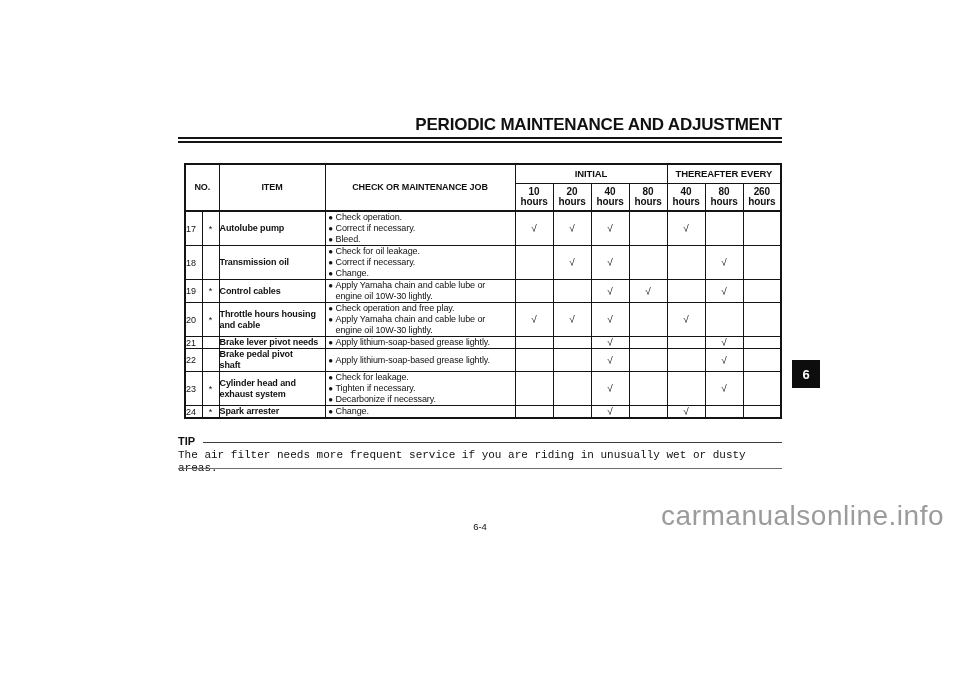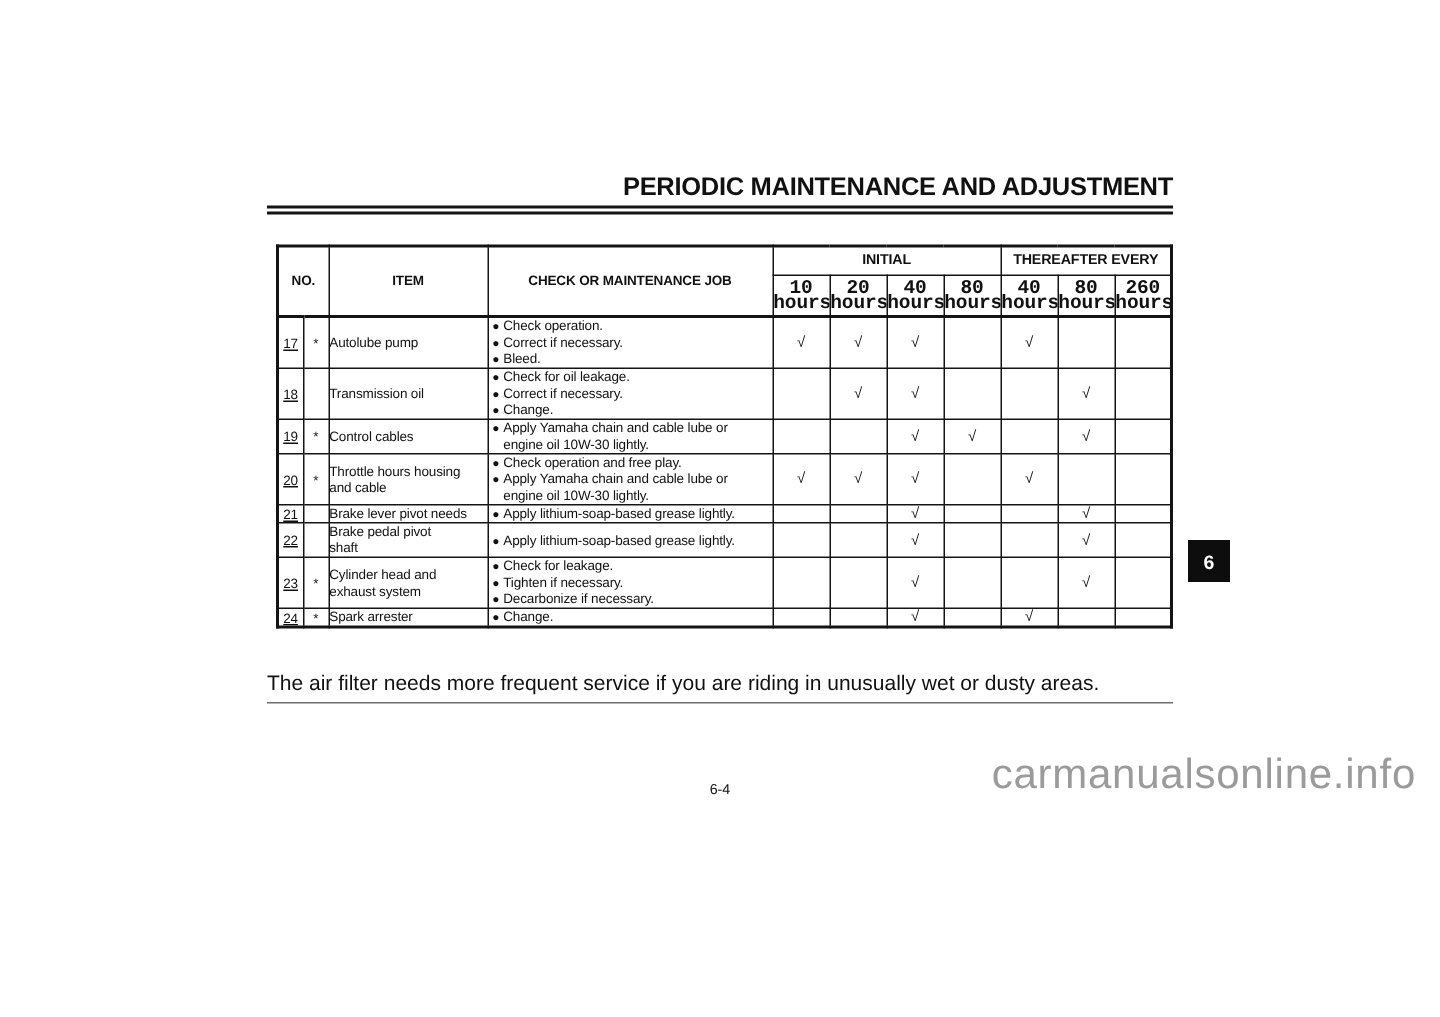--- a/index.html
+++ b/index.html
@@ -48,27 +48,27 @@
     vertical-align: middle;
     overflow: hidden;
   }
   .mtable thead th {
     font-weight: bold;
     text-align: center;
     line-height: 10.5px;
     margin-left: 44px;
   }
   .group-th { height: 18px; font-size: 9.5px; }
-  .hour-th  { height: 26px; font-size: 13px; line-height: 10px; font-family: Liberation Mono, monospace; }
+  .hour-th  { height: 26px; font-size: 10px; line-height: 10px; }
   .mtable tbody tr:first-child td { border-top: 2px solid #141414; }
 
-  .td-no   { text-align: center; font-size: 9px; text-decoration: underline; }
+  .td-no   { font-size: 9px; }
   .td-ast  { text-align: center; font-size: 9px; }
   .td-item {
-    font-weight: normal;
+    font-weight: bold;
     padding: 1px 2px 1px 4px;
     line-height: 11px;
     white-space: pre-line;
   }
   .td-job  { padding: 1px 2px 1px 3px; line-height: 11px; }
   .jobline { display: flex; }
   .bullet  { flex: 0 0 10px; text-align: center; font-size: 8px; line-height: 11px; }
   .jtext   { flex: 1 1 auto; white-space: pre-line; }
   .td-check { text-align: center; font-size: 10px; line-height: 11px; }
 
@@ -91,22 +91,23 @@
     position: absolute;
     left: 178px; top: 435px; width: 604px;
     display: flex;
     align-items: center;
   }
   .tip-label { font-size: 11px; font-weight: bold; flex: 0 0 auto; }
   .tip-rule  { flex: 1 1 auto; margin-left: 8px; margin-top: 3px; border-top: 1.5px solid #3c3c3c; height: 0; }
   .tip-text {
     position: absolute;
     left: 178px; top: 449px; width: 604px;
-    font-size: 14px;
+    font-size: 11px;
     line-height: 13px;
+    font-family: Liberation Mono, monospace;
   }
   .tip-bottom-rule {
     position: absolute;
     left: 178px; top: 468px; width: 604px;
     border-top: 1.5px solid #6e6e6e;
     height: 0;
   }
 
   
   .page-number {
@@ -361,19 +362,23 @@
           <td class="td-check"></td>
           <td class="td-check"><span>√</span></td>
           <td class="td-check"></td>
           <td class="td-check"></td>
         </tr>
       </tbody>
   </table>
 
   <div class="chapter-tab">6</div>
 
+  <div class="tip-row">
+    <span class="tip-label">TIP</span>
+    <span class="tip-rule"></span>
+  </div>
   <div class="tip-text">The air filter needs more frequent service if you are riding in unusually wet or dusty areas.</div>
   <div class="tip-bottom-rule"></div>
 
   <div class="page-number">6-4</div>
   <div class="watermark">carmanualsonline.info</div>
 
 </div>
 
 </body></html>

